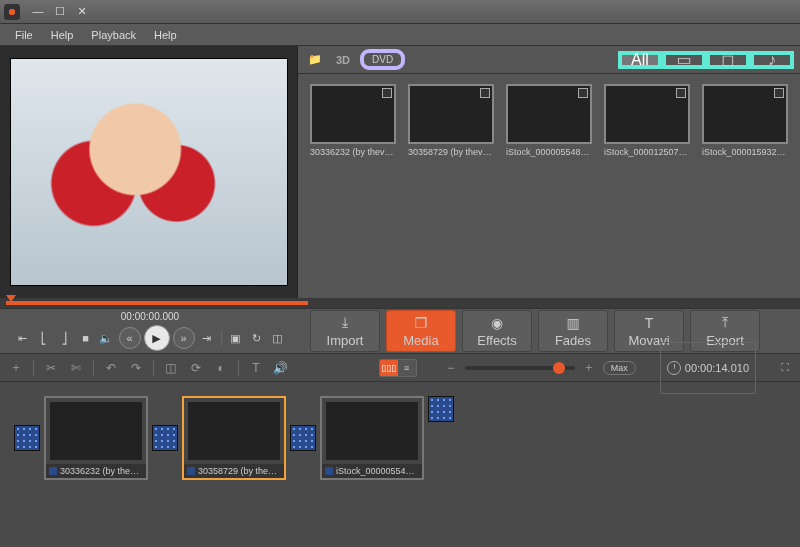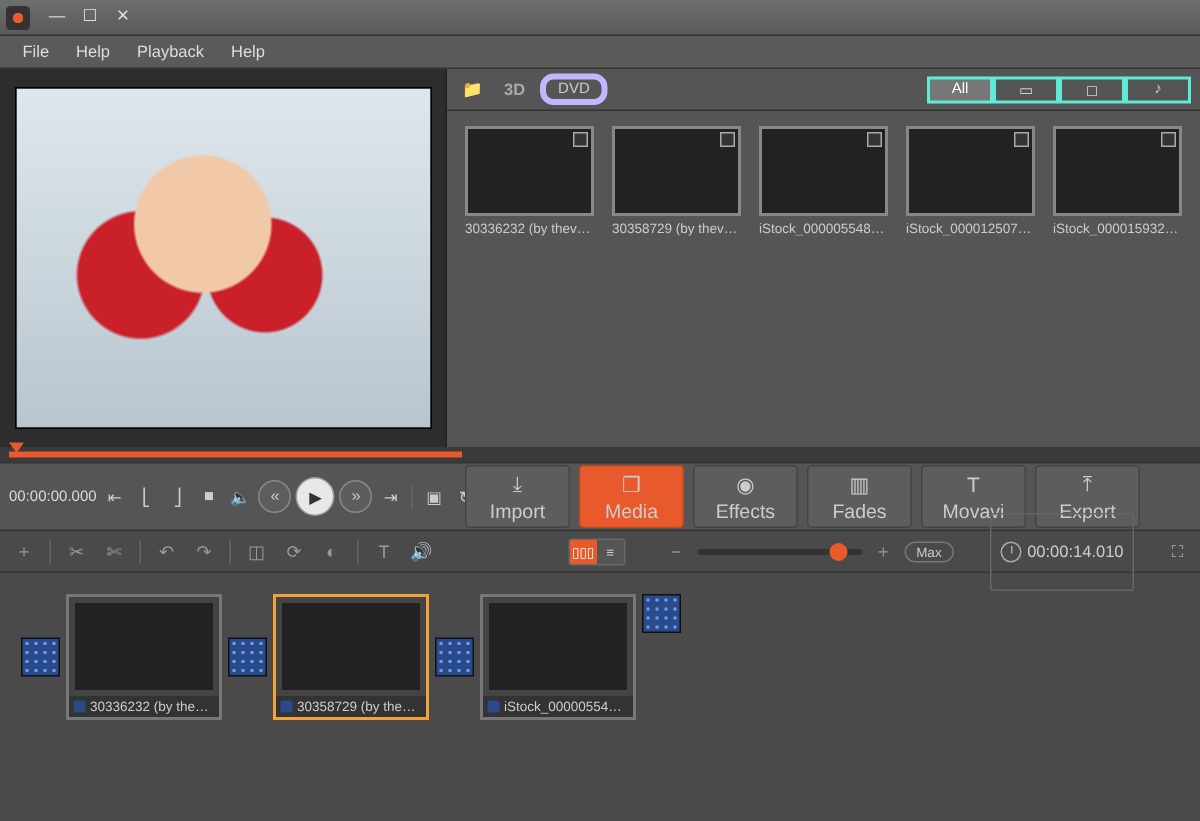--- a/index.html
+++ b/index.html
@@ -15,32 +15,32 @@
 .brand .pinwheel{width:16px;height:16px;border-radius:50%;background:conic-gradient(#e8533a 0 60deg,#f3a838 60deg 120deg,#7bc34a 120deg 180deg,#38b5e0 180deg 240deg,#6a5acd 240deg 300deg,#d94c8e 300deg 360deg)}
 .main{display:flex;height:252px;background:#3b3b3b}
 .preview{width:300px;background:#2d2d2d;display:flex;align-items:center;justify-content:center;border-right:1px solid #222}
 .preview-img{width:278px;height:228px;background:#111;border:1px solid #000;position:relative;overflow:hidden}
 .media-panel{flex:1;display:flex;flex-direction:column}
 .media-toolbar{height:28px;background:#555;display:flex;align-items:center;padding:0 6px;gap:6px;border-bottom:1px solid #333}
 .folder-icon,.view-btn{width:22px;height:18px;display:flex;align-items:center;justify-content:center;color:#bbb;cursor:pointer}
 .threeD{font-weight:bold;color:#aaa;padding:0 4px;cursor:pointer}
 .dvd-btn{border:4px solid #c4b5fd;border-radius:9px;padding:1px 8px;color:#ccc;font-size:10px;cursor:pointer}
 .view-group{display:flex;gap:0;margin-left:auto}
-.view-group .vb{width:44px;height:18px;border:2px solid #5eead4;display:flex;align-items:center;justify-content:center;background:#555;cursor:pointer;font-size:10px}
+.view-group .vb{width:44px;height:18px;border:4px solid #5eead4;display:flex;align-items:center;justify-content:center;background:#555;cursor:pointer;font-size:16px}
 .view-group .vb.active{background:#777;color:#fff}
 .media-grid{flex:1;background:#555;padding:10px;display:flex;gap:8px;align-items:flex-start;overflow:hidden}
 .thumb{width:90px;display:flex;flex-direction:column;align-items:center;cursor:pointer}
 .thumb .img{width:86px;height:60px;background:#222;border:2px solid #888;position:relative}
 .thumb .img .badge{position:absolute;top:2px;right:2px;width:10px;height:10px;border:1px solid #aaa;background:#333}
 .thumb .lbl{width:86px;font-size:9px;color:#ccc;margin-top:3px;white-space:nowrap;overflow:hidden;text-overflow:ellipsis;text-align:left}
 .seekbar{height:10px;background:#3a3a3a;position:relative}
 .seekbar .track{position:absolute;top:3px;left:6px;right:492px;height:4px;background:#e85a2c}
 .seekbar .play-needle{position:absolute;left:6px;top:-3px;width:0;height:0;border-left:5px solid transparent;border-right:5px solid transparent;border-top:7px solid #e85a2c}
 .controls-row{height:46px;background:#555;display:flex;align-items:center;border-top:1px solid #333;border-bottom:1px solid #333}
-.playback{width:300px;display:flex;align-items:center;gap:3px;padding:2px 6px}
+.playback{width:300px;display:flex;flex-direction:column;align-items:center;gap:3px;padding:2px 6px}
 .timecode{color:#ddd;font-size:10px}
 .pb-btns{display:flex;align-items:center;gap:3px}
 .pb-btn{width:18px;height:18px;display:flex;align-items:center;justify-content:center;background:#555;color:#ccc;cursor:pointer;font-size:11px;border-radius:2px}
 .pb-btn.round{width:22px;height:22px;border-radius:50%;border:1px solid #888;background:#5d5d5d}
 .pb-btn.play{width:26px;height:26px;border-radius:50%;background:#e8e8e8;color:#333;border:1px solid #999}
 .tabs{flex:1;display:flex;gap:6px;padding:0 10px}
 .tab{flex:0 0 70px;height:42px;background:#5d5d5d;border:1px solid #444;border-radius:3px;display:flex;flex-direction:column;align-items:center;justify-content:center;gap:2px;cursor:pointer;color:#ddd}
 .tab.active{background:#e85a2c;border-color:#c04820;color:#fff}
 .tab .ticon{font-size:14px}
 .tab .tlabel{font-size:13px}

